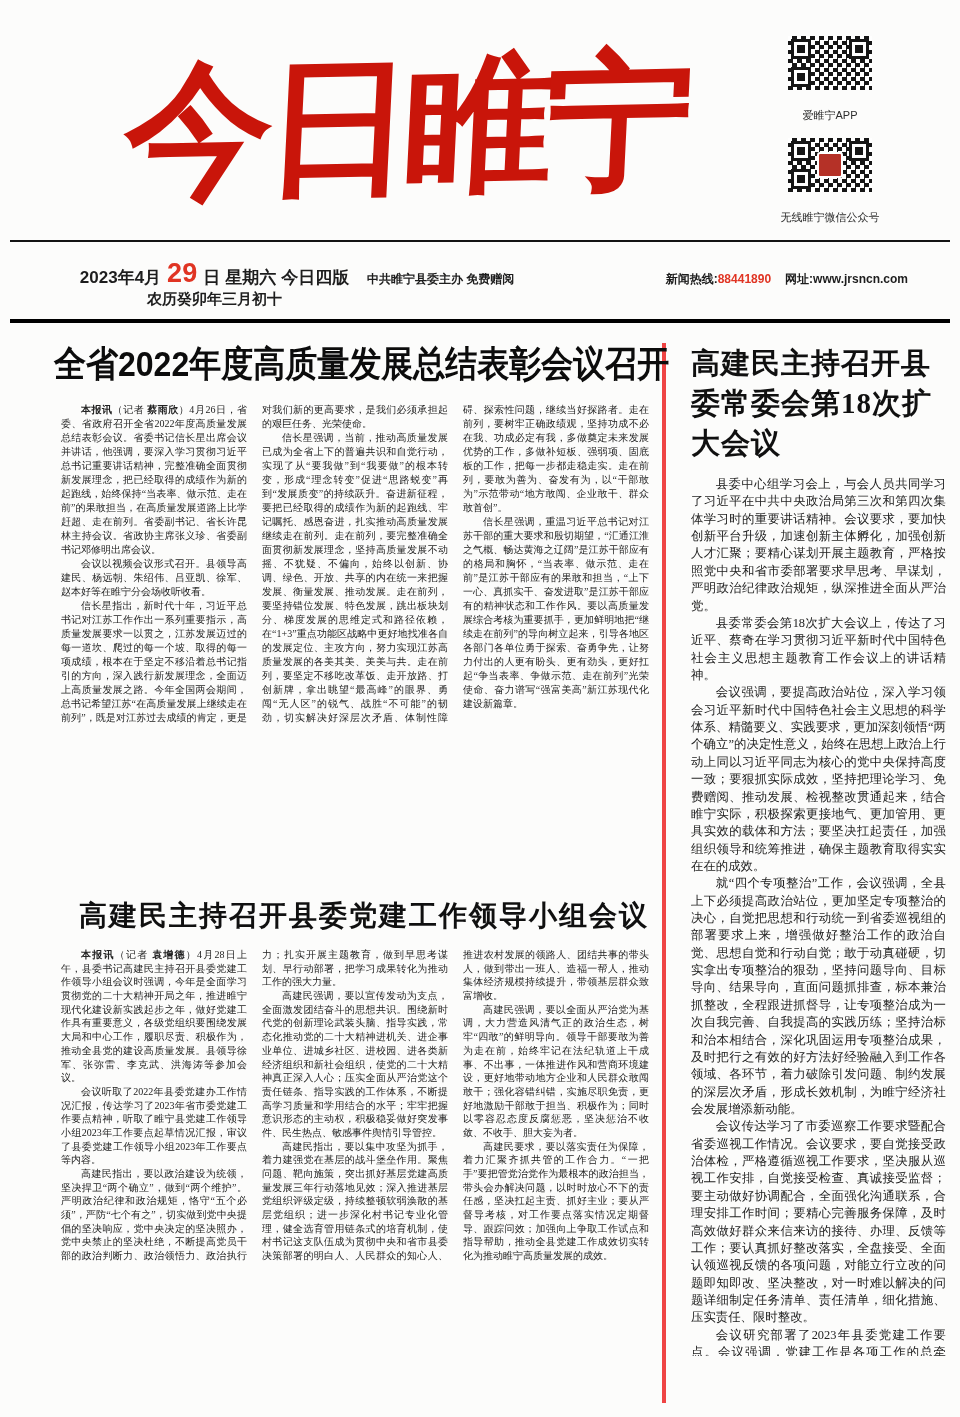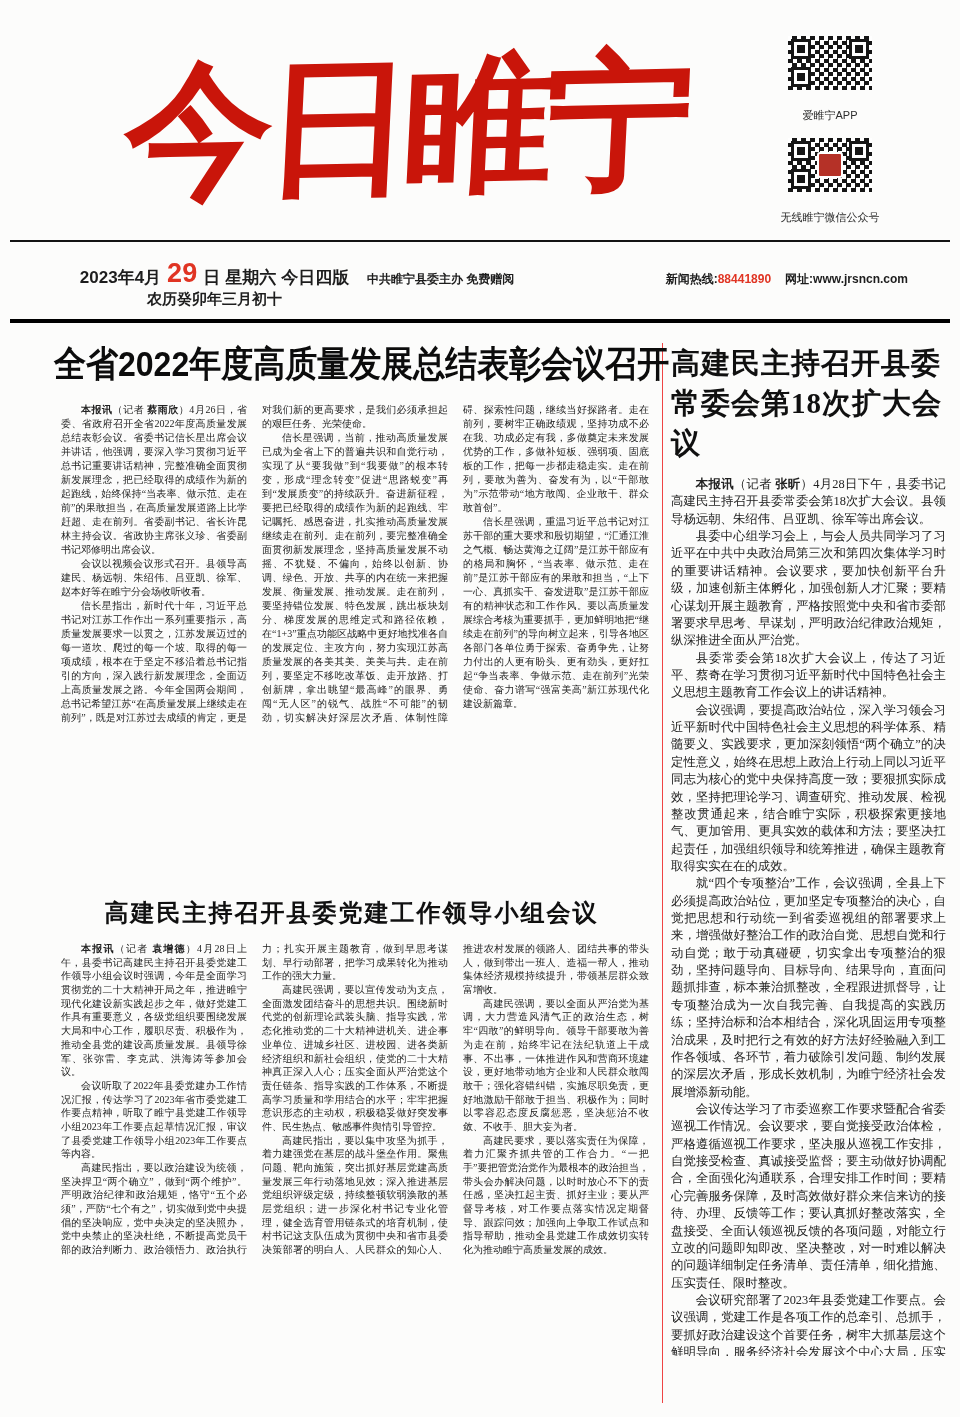--- a/index.html
+++ b/index.html
@@ -34,25 +34,25 @@
   .dl-day{font-size:27px;color:#e03423;font-weight:bold;padding:0 1px;}
   .dl-line2{font-size:15px;font-weight:bold;margin-top:1px;}
   .dl-center{flex:1;text-align:left;font-size:12px;font-weight:bold;white-space:nowrap;}
   .dl-right{width:340px;text-align:right;font-size:12px;font-weight:bold;white-space:nowrap;padding-left:12px;}
   .dl-right .gap{display:inline-block;width:14px;}
   .red{color:#e03423;}
 
   
   .content{display:flex;box-sizing:border-box;height:1080px;padding:20px 14px 0 54px;}
   .left-region{flex:1;min-width:0;padding-right:13px;}
-  .right-region{width:284px;box-sizing:border-box;border-left:1px solid #ef4444;padding-left:8px;}
+  .right-region{width:284px;box-sizing:border-box;border-left:4px solid #ef4444;padding-left:25px;}
 
   .headline1{font-family:"Liberation Sans","DejaVu Sans",sans-serif;font-weight:900;color:#0c0c0c;
       font-size:32px;text-align:center;white-space:nowrap;margin:0 0 16px;transform:scaleY(1.12);}
-  .headline2{font-size:24px;font-weight:bold;color:#101010;text-align:center;white-space:nowrap;
+  .headline2{font-size:28px;font-weight:bold;color:#101010;text-align:right;white-space:nowrap;
       letter-spacing:2px;margin:18px 0 13px;}
   .headline-right{font-size:29px;line-height:1.38;font-weight:bold;color:#101010;
       letter-spacing:1px;margin:0 0 13px;}
 
   .body3col{column-count:3;column-gap:15px;text-align:justify;overflow:hidden;
       font-size:10px;line-height:1.4;color:#222;margin-left:7px;}
   .a1-body{height:476px;}
   .a3-body{height:468px;line-height:1.37;}
   .a2-body{text-align:justify;overflow:hidden;font-size:12.4px;line-height:1.4;color:#222;height:880px;}
 
@@ -128,24 +128,23 @@
         <p>高建民强调，要以宣传发动为支点，全面激发团结奋斗的思想共识。围绕新时代党的创新理论武装头脑、指导实践，常态化推动党的二十大精神进机关、进企事业单位、进城乡社区、进校园、进各类新经济组织和新社会组织，使党的二十大精神真正深入人心；压实全面从严治党这个责任链条、指导实践的工作体系，不断提高学习质量和学用结合的水平；牢牢把握意识形态的主动权，积极稳妥做好突发事件、民生热点、敏感事件舆情引导管控。</p>
         <p>高建民指出，要以集中攻坚为抓手，着力建强党在基层的战斗堡垒作用。聚焦问题、靶向施策，突出抓好基层党建高质量发展三年行动落地见效；深入推进基层党组织评级定级，持续整顿软弱涣散的基层党组织；进一步深化村书记专业化管理，健全选育管用链条式的培育机制，使村书记这支队伍成为贯彻中央和省市县委决策部署的明白人、人民群众的知心人、推进农村发展的领路人、团结共事的带头人，做到带出一班人、造福一帮人，推动集体经济规模持续提升，带领基层群众致富增收。</p>
         <p>高建民强调，要以全面从严治党为基调，大力营造风清气正的政治生态，树牢“四敢”的鲜明导向。领导干部要敢为善为走在前，始终牢记在法纪轨道上干成事、不出事，一体推进作风和营商环境建设，更好地带动地方企业和人民群众敢闯敢干；强化容错纠错，实施尽职免责，更好地激励干部敢于担当、积极作为；同时以零容忍态度反腐惩恶，坚决惩治不收敛、不收手、胆大妄为者。</p>
         <p>高建民要求，要以落实责任为保障，着力汇聚齐抓共管的工作合力。“一把手”要把管党治党作为最根本的政治担当，带头会办解决问题，以时时放心不下的责任感，坚决扛起主责、抓好主业；要从严督导考核，对工作要点落实情况定期督导、跟踪问效；加强向上争取工作试点和指导帮助，推动全县党建工作成效切实转化为推动睢宁高质量发展的成效。</p>
       </div>
     </section>
 
     <aside class="right-region">
       <h2 class="headline-right">高建民主持召开县委常委会第18次扩大会议</h2>
       <div class="a2-body">
-        <p><span class="bold">本报讯</span><span>（记者 </span><span class="bold">张昕</span><span>）4月28日下午，县委书记高建民主持召开县委常委会第18次扩大会议。县领导杨远朝、朱绍伟、吕亚凯、徐军等出席会议。</span></p>
         <p>县委中心组学习会上，与会人员共同学习了习近平在中共中央政治局第三次和第四次集体学习时的重要讲话精神。会议要求，要加快创新平台升级，加速创新主体孵化，加强创新人才汇聚；要精心谋划开展主题教育，严格按照党中央和省市委部署要求早思考、早谋划，严明政治纪律政治规矩，纵深推进全面从严治党。</p>
         <p>县委常委会第18次扩大会议上，传达了习近平、蔡奇在学习贯彻习近平新时代中国特色社会主义思想主题教育工作会议上的讲话精神。</p>
-        <p>会议强调，要提高政治站位，深入学习领会习近平新时代中国特色社会主义思想的科学体系、精髓要义、实践要求，更加深刻领悟“两个确立”的决定性意义，始终在思想上政治上行动上同以习近平同志为核心的党中央保持高度一致；要狠抓实际成效，坚持把理论学习、调查研究、推动发展、检视整改贯通起来，结合睢宁实际，积极探索更接地气、更加管用、更具实效的载体和方法；要坚决扛起责任，加强组织领导和统筹推进，确保主题教育取得实实在在的成效。</p>
+        <p>会议强调，要提高政治站位，深入学习领会习近平新时代中国特色社会主义思想的科学体系、精髓要义、实践要求，更加深刻领悟“两个确立”的决定性意义，始终在思想上政治上行动上同以习近平同志为核心的党中央保持高度一致；要狠抓实际成效，坚持把理论学习、免费赠阅、推动发展、检视整改贯通起来，结合睢宁实际，积极探索更接地气、更加管用、更具实效的载体和方法；要坚决扛起责任，加强组织领导和统筹推进，确保主题教育取得实实在在的成效。</p>
         <p>就“四个专项整治”工作，会议强调，全县上下必须提高政治站位，更加坚定专项整治的决心，自觉把思想和行动统一到省委巡视组的部署要求上来，增强做好整治工作的政治自觉、思想自觉和行动自觉；敢于动真碰硬，切实拿出专项整治的狠劲，坚持问题导向、目标导向、结果导向，直面问题抓排查，标本兼治抓整改，全程跟进抓督导，让专项整治成为一次自我完善、自我提高的实践历练；坚持治标和治本相结合，深化巩固运用专项整治成果，及时把行之有效的好方法好经验融入到工作各领域、各环节，着力破除引发问题、制约发展的深层次矛盾，形成长效机制，为睢宁经济社会发展增添新动能。</p>
         <p>会议传达学习了市委巡察工作要求暨配合省委巡视工作情况。会议要求，要自觉接受政治体检，严格遵循巡视工作要求，坚决服从巡视工作安排，自觉接受检查、真诚接受监督；要主动做好协调配合，全面强化沟通联系，合理安排工作时间；要精心完善服务保障，及时高效做好群众来信来访的接待、办理、反馈等工作；要认真抓好整改落实，全盘接受、全面认领巡视反馈的各项问题，对能立行立改的问题即知即改、坚决整改，对一时难以解决的问题详细制定任务清单、责任清单，细化措施、压实责任、限时整改。</p>
         <p><span>会议研究部署了2023年县委党建工作要点。会议强调，党建工作是各项工作的总牵引、总抓手，要抓好政治建设这个首要任务，树牢大抓基层这个鲜明导向，服务经济社会发展这个中心大局，压实全面从严治党这个责任链条，以高质量的党建引领高质量的发展。</span></p>
       </div>
     </aside>
 
   </main>
 </div>
 
 </body></html>

